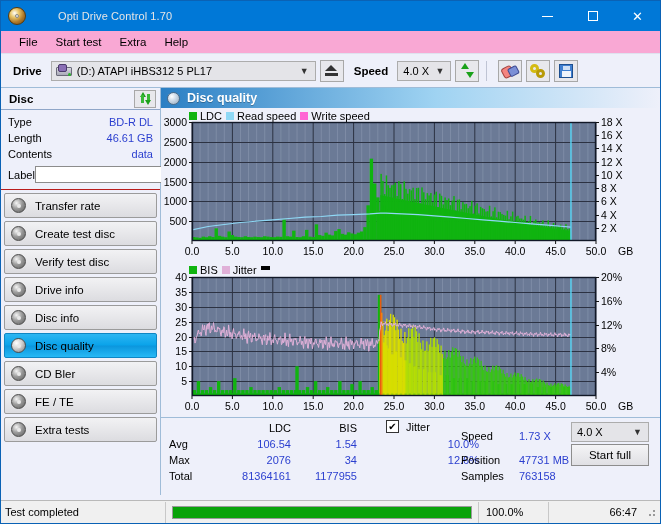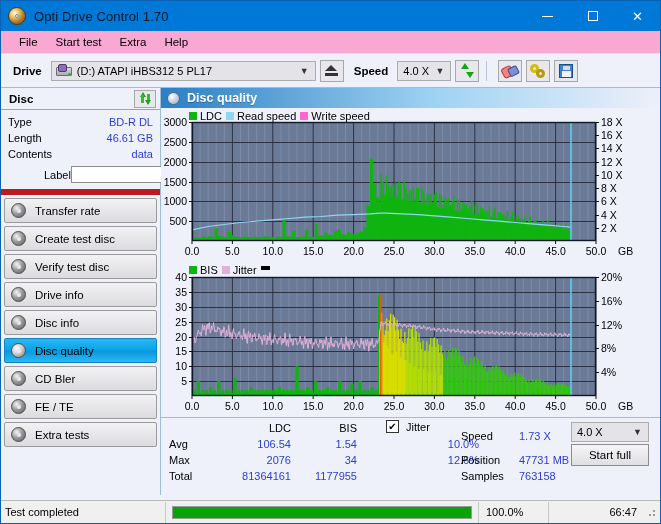--- a/index.html
+++ b/index.html
@@ -12,21 +12,21 @@
   #app{position:relative;width:661px;height:524px;box-sizing:border-box;
        border:1px solid #0a62b5;background:#eef0fa;}
 
   
   .titlebar{height:30px;background:#0078d7;display:flex;align-items:center;}
   .tb-icon{width:18px;height:18px;margin-left:7px;margin-right:8px;position:relative;}
   .tb-icon .disc{position:absolute;left:0;top:0;width:18px;height:18px;border-radius:50%;
      background:radial-gradient(circle at 35% 32%,#fff 0%,#e8c66a 28%,#b07a2a 60%,#6d4411 100%);
      border:1px solid #5a3a0c;box-sizing:border-box;}
   .tb-icon .hole{position:absolute;left:7px;top:7px;width:4px;height:4px;border-radius:50%;background:#eaeaea;border:1px solid #888;box-sizing:border-box;}
-  .tb-title{color:#0f172a;font-size:13px;letter-spacing:.1px;}
+  .tb-title{color:#e5e5e5;font-size:11px;letter-spacing:.1px;margin-left:24px;}
   .tb-btns{margin-left:auto;display:flex;height:30px;}
   .tb-btn{width:45px;height:30px;display:flex;align-items:center;justify-content:center;color:#fff;font-size:13px;}
   .sq{width:10px;height:10px;border:1px solid #fff;box-sizing:border-box;}
   .dash{width:11px;height:1px;background:#fff;}
 
   
   .menubar{height:22px;background:#f9a8d4;display:flex;align-items:center;padding-left:9px;
     border-bottom:1px solid #dfe2ef;}
   .menu-item{font-size:11.5px;color:#000;padding:2px 9px;}
 
@@ -69,26 +69,26 @@
   
   .content{display:flex;height:407px;}
   .left{width:160px;background:#eef0fa;border-right:1px solid #9fbcd8;box-sizing:border-box;}
   .right{flex:1;background:#eef0fa;position:relative;}
 
   
   .panel-hdr{height:21px;background:#eef0fa;display:flex;align-items:center;
       border-bottom:1px solid #8fa6c8;padding-left:8px;}
   .panel-hdr b{font-size:11.5px;}
   .hdr-btn{margin-left:auto;margin-right:4px;width:22px;height:18px;background:#e8e8ec;border:1px solid #a8a8a8;box-sizing:border-box;display:flex;align-items:center;justify-content:center;}
-  .disc-info{padding:4px 7px 5px 7px;border-bottom:6px solid #b91c1c;background:#eef0fa;}
+  .disc-info{padding:4px 7px 5px 7px;border-bottom:1px solid #b91c1c;background:#eef0fa;}
   .drow{display:flex;align-items:center;height:16px;font-size:11px;}
   .drow .k{color:#000;}
   .drow .v{margin-left:auto;color:#2b3fcf;}
   .labelrow{display:flex;align-items:center;margin-top:3px;}
-  .labelrow .k{font-size:11px;width:42px;margin-left:36px;}
+  .labelrow .k{font-size:11px;width:42px;}
   .lab-input{flex:1;height:17px;background:#fff;border:1px solid #8c8c8c;box-sizing:border-box;}
   .lab-btn{width:20px;height:19px;margin-left:4px;background:#e8e8ec;border:1px solid #a8a8a8;box-sizing:border-box;display:flex;align-items:center;justify-content:center;}
   .mini-disc{width:13px;height:13px;border-radius:50%;
      background:radial-gradient(circle at 35% 32%,#fff 0%,#eee08a 30%,#cfc04a 70%,#9b8d22 100%);
      border:1px solid #7d7020;box-sizing:border-box;position:relative;}
   .mini-disc:after{content:"";position:absolute;left:5px;top:5px;width:3px;height:3px;border-radius:50%;background:#f3f3f3;}
 
   
   .navwrap{padding:3px 3px 0 3px;}
   .navbtn{height:25px;margin-bottom:3px;display:flex;align-items:center;

